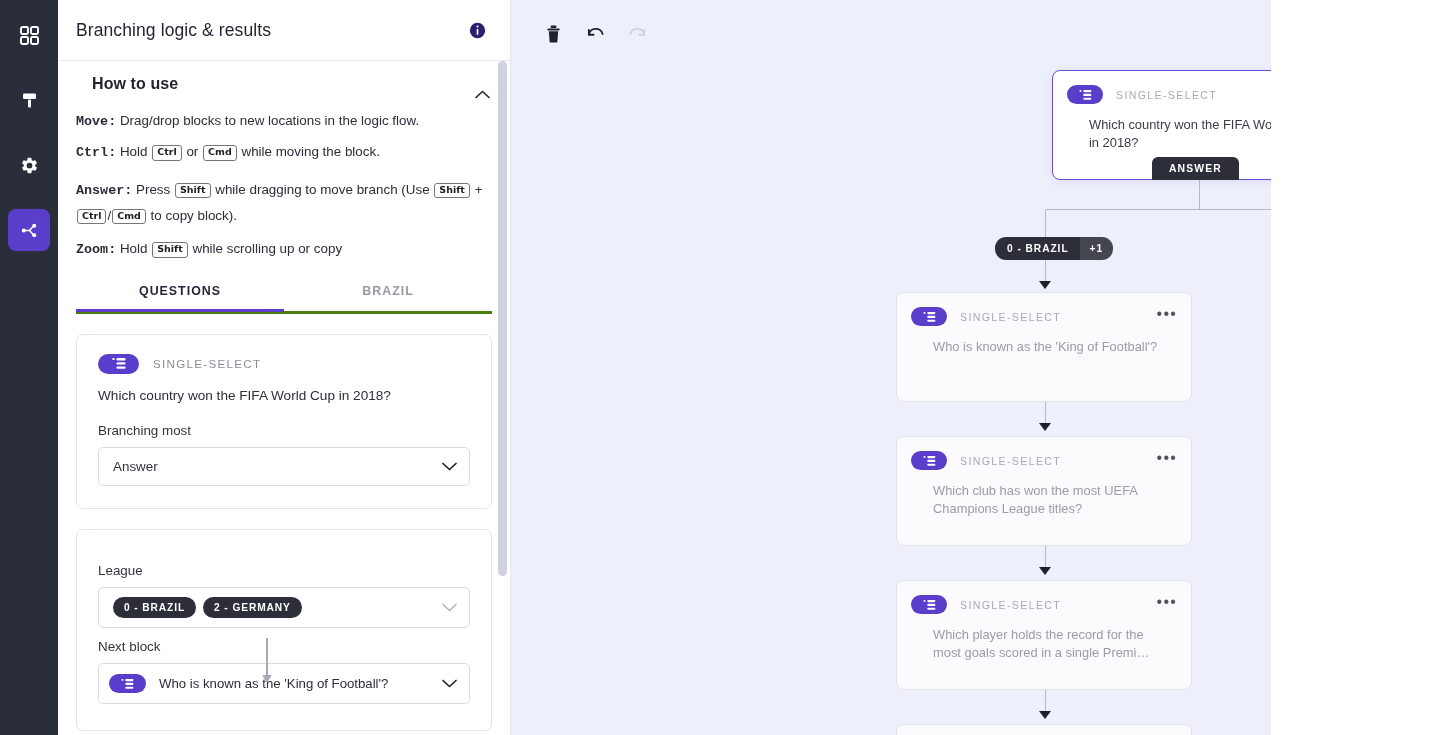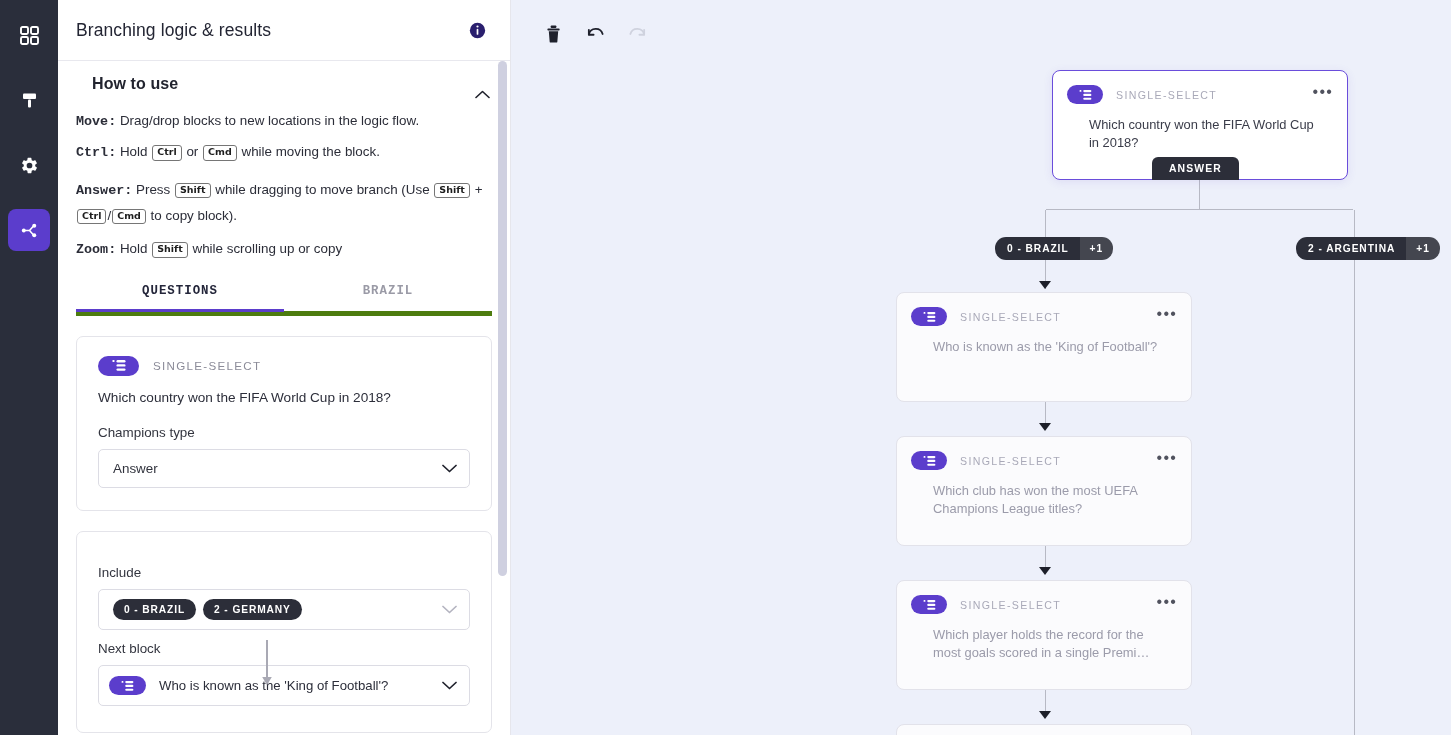--- a/index.html
+++ b/index.html
@@ -2,21 +2,21 @@
 <html><head>
 <meta charset="utf-8">
 <style>
   * { box-sizing: border-box; margin: 0; padding: 0; }
   html, body {
     width: 1451px; height: 735px;
     overflow: hidden;
     font-family: "Liberation Sans", sans-serif;
     background: #ffffff;
   }
-  #app { position: relative; width: 1451px; height: 735px; display: flex; }
+  #app { position: relative; width: 1271px; height: 735px; display: flex; }
 
   
   .rail {
     width: 58px; height: 735px;
     background: #2a2e3b;
     display: flex; flex-direction: column; align-items: center;
     padding-top: 14px;
     flex: 0 0 58px;
   }
   .rail-btn {
@@ -83,23 +83,22 @@
     line-height: 1.1;
     color: #1d1d1d;
     vertical-align: 1px;
     margin: 0 1px;
   }
 
   
   .tabs {
     display: flex;
     margin: 7px 18px 0 18px;
-    border-bottom: 5px solid #4d7c0f;
+    border-bottom: 3px solid #4d7c0f;
     position: relative;
-    font-family: Liberation Mono, monospace;
   }
   .tab {
     flex: 1 1 50%;
     text-align: center;
     font-size: 12.4px; font-weight: 700;
     letter-spacing: 1px;
     padding: 9px 0 13px 0;
     color: #9a9aa6;
     cursor: pointer;
   }
@@ -366,33 +365,33 @@
                 <svg width="14" height="11" viewBox="0 0 14 11">
                   <rect x="0.5" y="0" width="2" height="2" rx=".6" fill="#fff"></rect>
                   <rect x="4.5" y="0" width="9" height="2.4" rx="1.2" fill="#fff"></rect>
                   <rect x="4.5" y="4.2" width="9" height="2.4" rx="1.2" fill="#fff"></rect>
                   <rect x="4.5" y="8.4" width="9" height="2.4" rx="1.2" fill="#fff"></rect>
                 </svg>
               </div>
               <div class="pill-label">SINGLE-SELECT</div>
             </div>
             <div class="q-text">Which country won the FIFA World Cup in 2018?</div>
-            <div class="field-label">Champions type</div>
+            <div class="field-label">Branching most</div>
             <div class="select">
               <span>Answer</span>
               <span class="caret">
                 <svg width="15" height="9" viewBox="0 0 15 9" fill="none">
                   <path d="M1 1.5 7.5 7.5 14 1.5" stroke="#1f212c" stroke-width="1.7" stroke-linecap="round" stroke-linejoin="round"></path>
                 </svg>
               </span>
             </div>
           </div>
 
           <div class="card card-answers">
-            <div class="field-label">Include</div>
+            <div class="field-label">League</div>
             <div class="select" style="height:41px">
               <div class="chips">
                 <span class="chip">0 - BRAZIL</span>
                 <span class="chip">2 - GERMANY</span>
               </div>
               <span class="caret">
                 <svg width="15" height="9" viewBox="0 0 15 9" fill="none">
                   <path d="M1 1.5 7.5 7.5 14 1.5" stroke="#b4b4c0" stroke-width="1.7" stroke-linecap="round" stroke-linejoin="round"></path>
                 </svg>
               </span>

